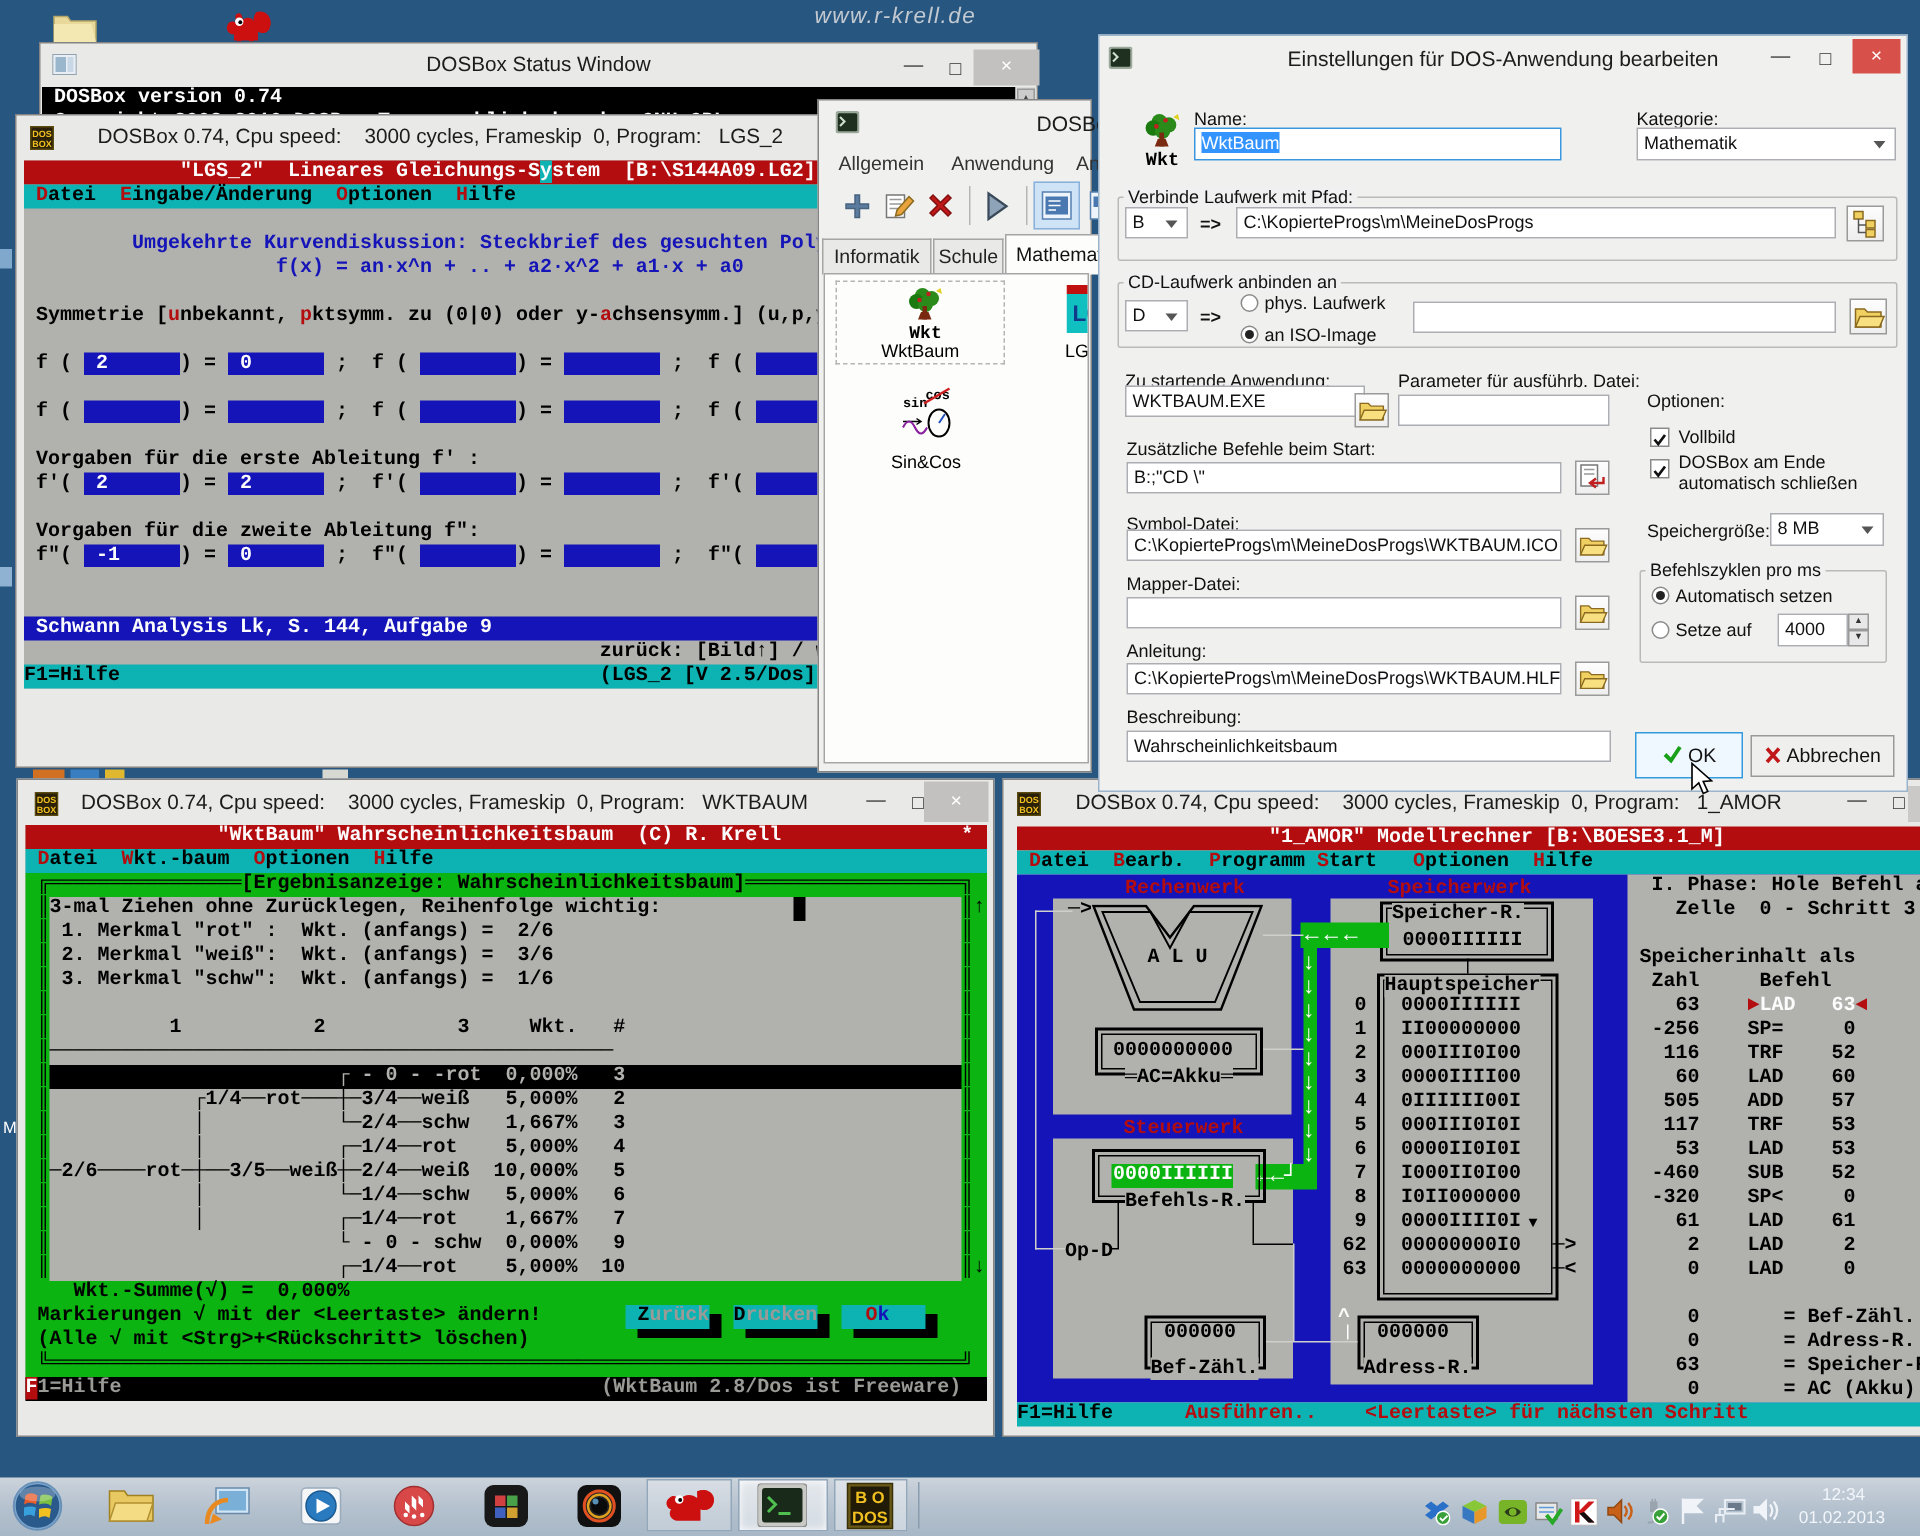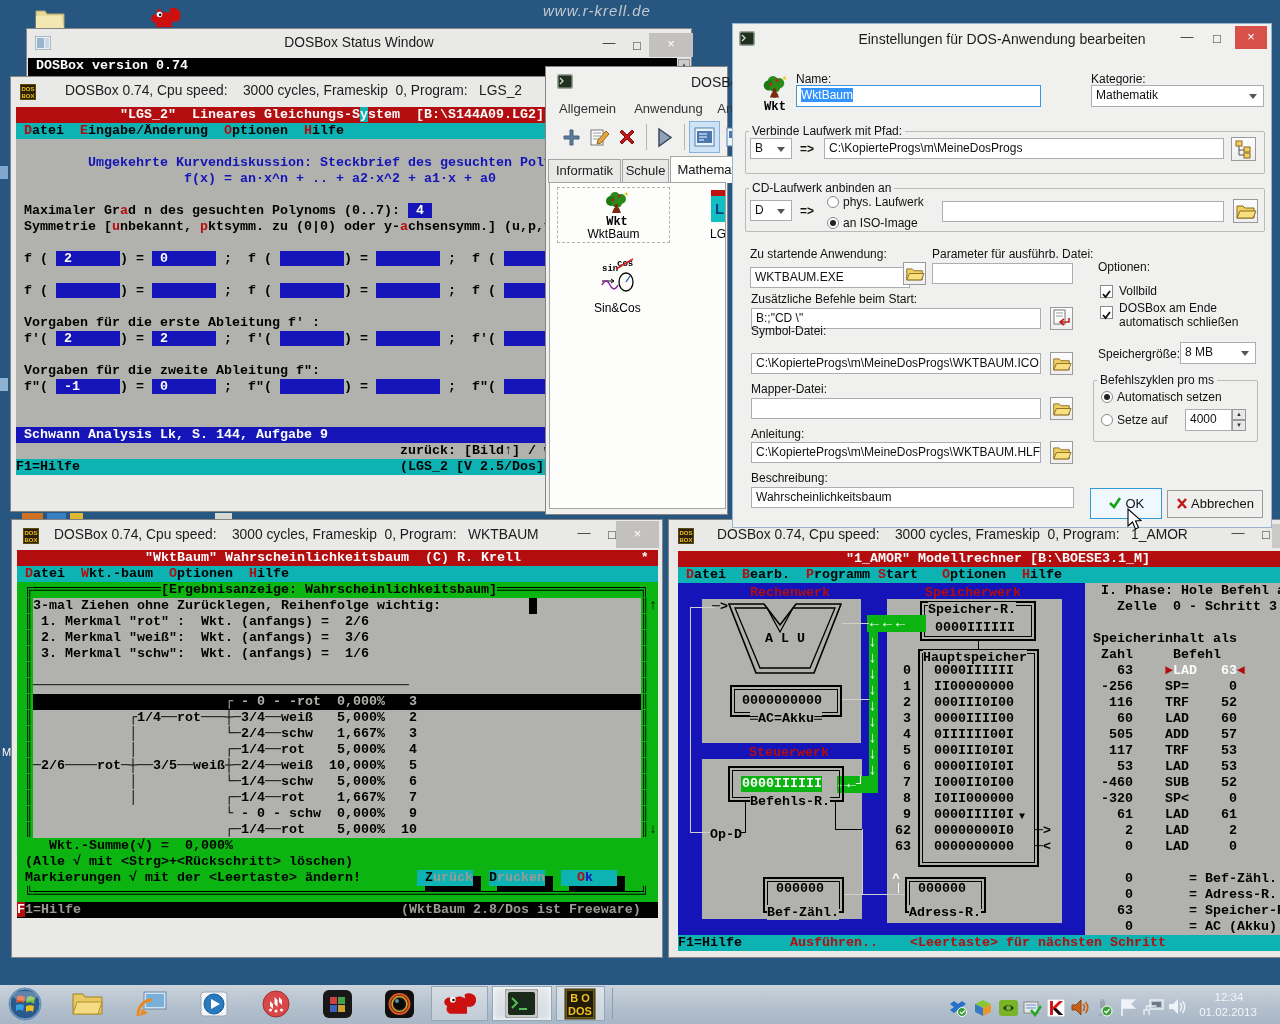--- a/index.html
+++ b/index.html
@@ -80,21 +80,20 @@
       </svg>
     <span style="position:absolute;left:54px;top:6px">DOSBox 0.74, Cpu speed:&nbsp;&nbsp;&nbsp; 3000 cycles, Frameskip&nbsp; 0, Program:&nbsp;&nbsp; LGS_2</span>
   </div>
   <div class="dos" style="left:5px;top:30px;background:#b1b1ad">
 <div class="dr bgred txw">             "LGS_2"  Lineares Gleichungs-S<span style="background:#0db2b2">y</span>stem  [B:\S144A09.LG2]              </div>
 <div class="dr bgteal txk"> <span class="txr">D</span>atei  <span class="txr">E</span>ingabe/Änderung  <span class="txr">O</span>ptionen  <span class="txr">H</span>ilfe                                      </div>
 <div class="dr"></div>
 <div class="dr txb">         Umgekehrte Kurvendiskussion: Steckbrief des gesuchten Polynoms</div>
 <div class="dr txb">                     f(x) = an·x^n + .. + a2·x^2 + a1·x + a0</div>
 <div class="dr"></div>
-<div class="dr txk"> Maximaler Gr<span class="txr">a</span>d n des gesuchten Polynoms (0..7): <span class="fld txw"> 4 </span></div>
 <div class="dr txk"> Symmetrie [<span class="txr">u</span>nbekannt, <span class="txr">p</span>ktsymm. zu (0|0) oder y-<span class="txr">a</span>chsensymm.] (u,p,y od.*)</div>
 <div class="dr"></div>
 <div class="dr txk"> f ( <span class="fld txw"> 2      </span>) = <span class="fld txw"> 0      </span> ;  f ( <span class="fld txw">        </span>) = <span class="fld txw">        </span> ;  f ( <span class="fld txw">        </span>) =</div>
 <div class="dr"></div>
 <div class="dr txk"> f ( <span class="fld txw">        </span>) = <span class="fld txw">        </span> ;  f ( <span class="fld txw">        </span>) = <span class="fld txw">        </span> ;  f ( <span class="fld txw">        </span>) =</div>
 <div class="dr"></div>
 <div class="dr txk"> Vorgaben für die erste Ableitung f' :</div>
 <div class="dr txk"> f'( <span class="fld txw"> 2      </span>) = <span class="fld txw"> 2      </span> ;  f'( <span class="fld txw">        </span>) = <span class="fld txw">        </span> ;  f'( <span class="fld txw">        </span>) =</div>
 <div class="dr"></div>
 <div class="dr txk"> Vorgaben für die zweite Ableitung f":</div>
@@ -209,33 +208,34 @@
   <span class="tbtn" style="position:absolute;left:604px;top:1px;width:43px;height:27px;line-height:25px;background:#c3c1bf;color:#fff">×</span>
   <div class="dos" style="left:5px;top:30px;background:#b1b1ad">
 <div class="dr bgred txw">                "WktBaum" Wahrscheinlichkeitsbaum  (C) R. Krell               *</div>
 <div class="dr bgteal txk"> <span class="txr">D</span>atei  <span class="txr">W</span>kt.-baum  <span class="txr">O</span>ptionen  <span class="txr">H</span>ilfe</div>
 <div class="dr bggreen txk"> ╔════════════════[Ergebnisanzeige: Wahrscheinlichkeitsbaum]══════════════════╗ </div>
 <div class="dr bggreen txk"> ║<span class="ib bggray txk">3-mal Ziehen ohne Zurücklegen, Reihenfolge wichtig:           <span class="ib" style="background:#000">&nbsp;</span>             </span>║↑</div>
 <div class="dr bggreen txk"> ║<span class="ib bggray txk"> 1. Merkmal "rot" :  Wkt. (anfangs) =  2/6                                  </span>║ </div>
 <div class="dr bggreen txk"> ║<span class="ib bggray txk"> 2. Merkmal "weiß":  Wkt. (anfangs) =  3/6                                  </span>║ </div>
 <div class="dr bggreen txk"> ║<span class="ib bggray txk"> 3. Merkmal "schw":  Wkt. (anfangs) =  1/6                                  </span>║ </div>
 <div class="dr bggreen txk"> ║<span class="ib bggray txk">                                                                            </span>║ </div>
+<div class="dr bggreen txk"> ║<span class="ib bggray txk">          1           2           3     Wkt.   #                            </span>║ </div>
 <div class="dr bggreen txk"> ║<span class="ib bggray txk">───────────────────────────────────────────────                             </span>║ </div>
 <div class="dr bggreen txk"> ║<span class="ib" style="background:#000;color:#b1b1ad">                        ┌ - 0 - -rot  0,000%   3                            </span>║ </div>
 <div class="dr bggreen txk"> ║<span class="ib bggray txk">            ┌1/4──rot───┼─3/4──weiß   5,000%   2                            </span>║ </div>
 <div class="dr bggreen txk"> ║<span class="ib bggray txk">            │           └─2/4──schw   1,667%   3                            </span>║ </div>
 <div class="dr bggreen txk"> ║<span class="ib bggray txk">            │           ┌─1/4──rot    5,000%   4                            </span>║ </div>
 <div class="dr bggreen txk"> ║<span class="ib bggray txk">─2/6────rot─┼──3/5──weiß┼─2/4──weiß  10,000%   5                            </span>║ </div>
 <div class="dr bggreen txk"> ║<span class="ib bggray txk">            │           └─1/4──schw   5,000%   6                            </span>║ </div>
 <div class="dr bggreen txk"> ║<span class="ib bggray txk">            │           ┌─1/4──rot    1,667%   7                            </span>║ </div>
 <div class="dr bggreen txk"> ║<span class="ib bggray txk">                        └ - 0 - schw  0,000%   9                            </span>║ </div>
 <div class="dr bggreen txk"> ║<span class="ib bggray txk">                        ┌─1/4──rot    5,000%  10                            </span>║↓</div>
 <div class="dr bggreen txk">    Wkt.-Summe(√) =  0,000%</div>
+<div class="dr bggreen txk"> Markierungen √ mit der &lt;Leertaste&gt; ändern!       <span class="dbtn"> <span class="txk">Z</span><span class="txg2">urück</span></span>  <span class="dbtn"><span class="txk">D</span><span class="txg2">rucken</span></span>  <span class="dbtn">&nbsp;&nbsp;<span class="txr">O</span><span class="txb">k</span>&nbsp;&nbsp;&nbsp;</span></div>
 <div class="dr bggreen txk"> (Alle √ mit &lt;Strg&gt;+&lt;Rückschritt&gt; löschen)</div>
-<div class="dr bggreen txk"> Markierungen √ mit der &lt;Leertaste&gt; ändern!       <span class="dbtn"> <span class="txk">Z</span><span class="txg2">urück</span></span>  <span class="dbtn"><span class="txk">D</span><span class="txg2">rucken</span></span>  <span class="dbtn">&nbsp;&nbsp;<span class="txr">O</span><span class="txb">k</span>&nbsp;&nbsp;&nbsp;</span></div>
 <div class="dr bggreen txk"> ╚════════════════════════════════════════════════════════════════════════════╝ </div>
 <div class="dr" style="background:#000"><span style="background:#b30d10;color:#fff">F</span><span class="txg2">1=Hilfe                                        (WktBaum 2.8/Dos ist Freeware)</span></div>
   </div>
 </div>
 
 <div class="win" style="left:668px;top:519px;width:652px;height:439px;z-index:5">
   <div class="tbar">
     <svg style="position:absolute;left:9px;top:8px" width="16" height="16" viewBox="0 0 16 16">
         <rect x="0" y="0" width="16" height="16" fill="#5a4a10"></rect>
         <rect x="1" y="1" width="14" height="14" fill="#2a2008"></rect>
@@ -434,38 +434,38 @@
   <div class="lbl" style="left:110px;top:171px">phys. Laufwerk</div>
   <div class="radio sel" style="left:94px;top:193px"></div>
   <div class="lbl" style="left:110px;top:192px">an ISO-Image</div>
   <div class="fld2" style="left:209px;top:177px;width:282px;height:21px"></div>
   <div class="fbtn" style="left:500px;top:175px"><svg width="23" height="22" viewBox="0 0 23 22">
         <path d="M3 6 h6 l2 2 h9 v10 H3 Z" fill="#f0d060" stroke="#8a6a20"></path>
         <path d="M3 18 l3 -7 h16 l-3 7 Z" fill="#f8e080" stroke="#8a6a20"></path>
       </svg></div>
 
   <div class="lbl" style="left:17px;top:223px">Zu startende Anwendung:</div>
-  <div class="fld2" style="left:17px;top:243px;width:160px;height:21px">WKTBAUM.EXE</div>
+  <div class="fld2" style="left:17px;top:233px;width:160px;height:21px">WKTBAUM.EXE</div>
   <div class="fbtn" style="left:170px;top:238px;width:23px;height:23px"><svg width="21" height="21" viewBox="0 0 23 22">
         <path d="M3 6 h6 l2 2 h9 v10 H3 Z" fill="#f0d060" stroke="#8a6a20"></path>
         <path d="M3 18 l3 -7 h16 l-3 7 Z" fill="#f8e080" stroke="#8a6a20"></path>
       </svg></div>
   <div class="lbl" style="left:199px;top:223px">Parameter für ausführb. Datei:</div>
   <div class="fld2" style="left:199px;top:239px;width:141px;height:21px"></div>
 
   <div class="lbl" style="left:18px;top:268px">Zusätzliche Befehle beim Start:</div>
   <div class="fld2" style="left:18px;top:284px;width:290px;height:21px">B:;"CD \"</div>
   <div class="fbtn" style="left:317px;top:283px;width:23px;height:23px"><svg width="21" height="21" viewBox="0 0 21 21">
         <rect x="3" y="2" width="11" height="14" fill="#fff" stroke="#777"></rect>
         <line x1="5" y1="5" x2="12" y2="5" stroke="#999"></line>
         <line x1="5" y1="8" x2="12" y2="8" stroke="#999"></line>
         <path d="M18 10 v4 h-8 m3 -3 l-4 3 l4 3" stroke="#c02020" stroke-width="1.6" fill="none"></path>
       </svg></div>
 
-  <div class="lbl" style="left:18px;top:300px">Symbol-Datei:</div>
+  <div class="lbl" style="left:18px;top:318px">Symbol-Datei:</div>
   <div class="fld2" style="left:18px;top:329px;width:290px;height:21px">C:\KopierteProgs\m\MeineDosProgs\WKTBAUM.ICO</div>
   <div class="fbtn" style="left:317px;top:328px;width:23px;height:23px"><svg width="21" height="21" viewBox="0 0 23 22">
         <path d="M3 6 h6 l2 2 h9 v10 H3 Z" fill="#f0d060" stroke="#8a6a20"></path>
         <path d="M3 18 l3 -7 h16 l-3 7 Z" fill="#f8e080" stroke="#8a6a20"></path>
       </svg></div>
 
   <div class="lbl" style="left:18px;top:358px">Mapper-Datei:</div>
   <div class="fld2" style="left:18px;top:374px;width:290px;height:21px"></div>
   <div class="fbtn" style="left:317px;top:373px;width:23px;height:23px"><svg width="21" height="21" viewBox="0 0 23 22">
         <path d="M3 6 h6 l2 2 h9 v10 H3 Z" fill="#f0d060" stroke="#8a6a20"></path>

